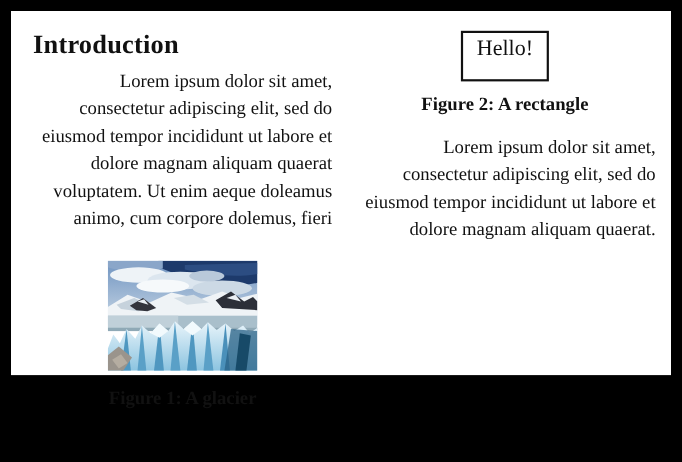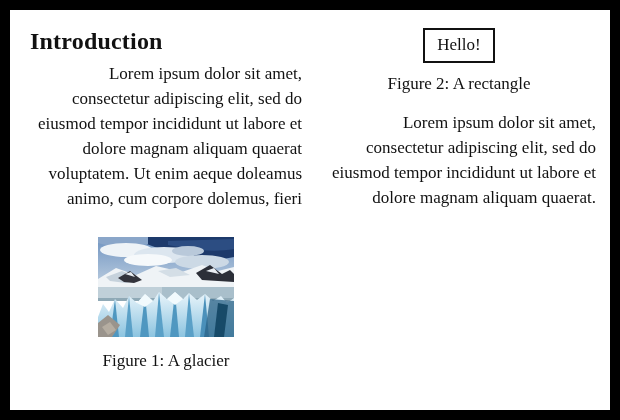--- a/index.html
+++ b/index.html
@@ -12,21 +12,21 @@
   body{
     width:620px;height:420px;
     background:var(--frame);
     font-family:"Liberation Serif","DejaVu Serif",serif;
     color:var(--ink);
     position:relative;
     overflow:hidden;
   }
   .page{
     position:absolute;left:10px;top:10px;
-    width:600px;height:400px;
+    width:600px;height:331px;
     background:var(--paper);
   }
   .col{position:absolute;top:16px;}
   .col-left{left:20px;width:272px;}
   .col-right{left:312px;width:274px;top:18px;}
   h1.section-heading{
     margin:0;
     font-size:24px;
     line-height:30px;
     font-weight:bold;
@@ -39,27 +39,28 @@
     text-align:right;
   }
   .col-right p.body-text.first{margin-top:26px;}
   .col-right p.body-text.second{margin-top:15px;}
   figure{margin:0;text-align:center;}
   figure.glacier-figure{margin-top:26px;}
   figcaption{
     font-size:17px;
     line-height:22px;
     margin-top:9px;
+    font-weight:bold;
   }
   .photo-wrap{display:inline-block;line-height:0;}
   .hello-box{
     display:inline-block;
     border:2px solid var(--ink);
-    padding:3px 12px 5px 12px;
-    font-size:17px;
+    padding:3px 12px 16px 12px;
+    font-size:20px;
     line-height:23px;
     background:var(--paper);
   }
   .rect-figure figcaption{margin-top:10px;}
 </style>
 </head>
 <body>
 
 <div class="page">
 

